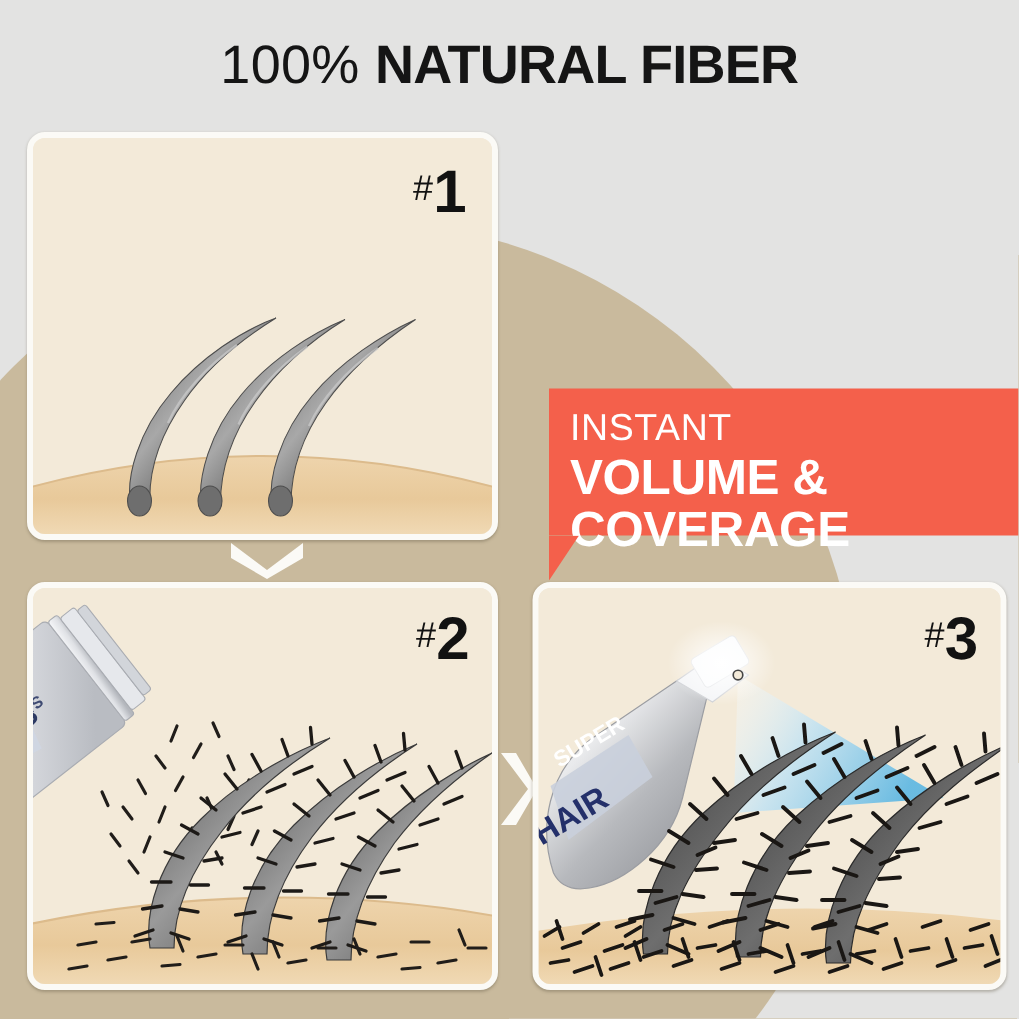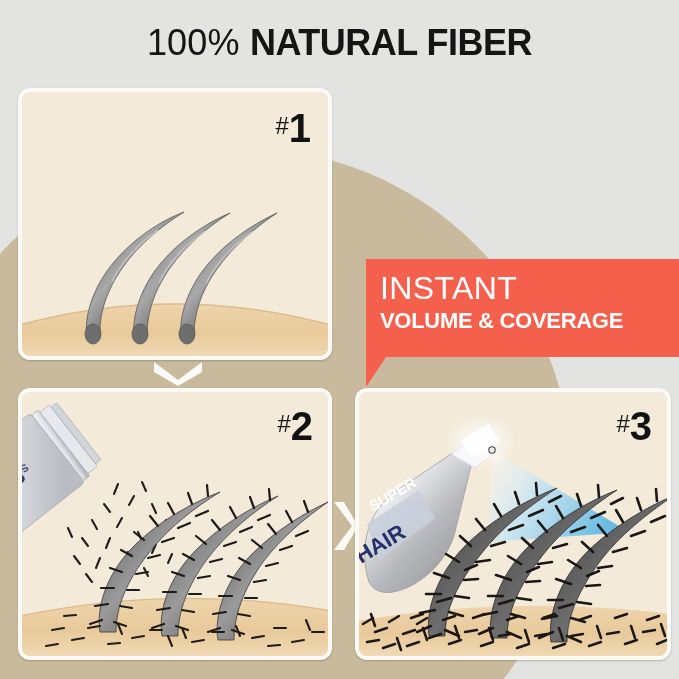--- a/index.html
+++ b/index.html
@@ -86,25 +86,25 @@
     clip-path:polygon(0 0,100% 0,0 100%);
     z-index:5;
   }
   #banner-text{
     position:absolute;left:14px;top:13px;right:4px;
     color:#ffffff;
     font-family:"Liberation Sans Narrow","Liberation Sans",sans-serif;
     line-height:1.05;
   }
   #banner-line1{
-    font-size:32px;font-weight:300;letter-spacing:.4px;
+    font-size:25px;font-weight:300;letter-spacing:.4px;
     display:block;
   }
   #banner-line2{
-    font-size:22px;font-weight:bold;letter-spacing:-.3px;
+    font-size:33px;font-weight:bold;letter-spacing:-.3px;
     display:block;margin-top:3px;
   }
 </style>
 </head>
 <body>
 
 <div id="stage">
 
   <div class="abs" id="bg-circle"></div>
 

